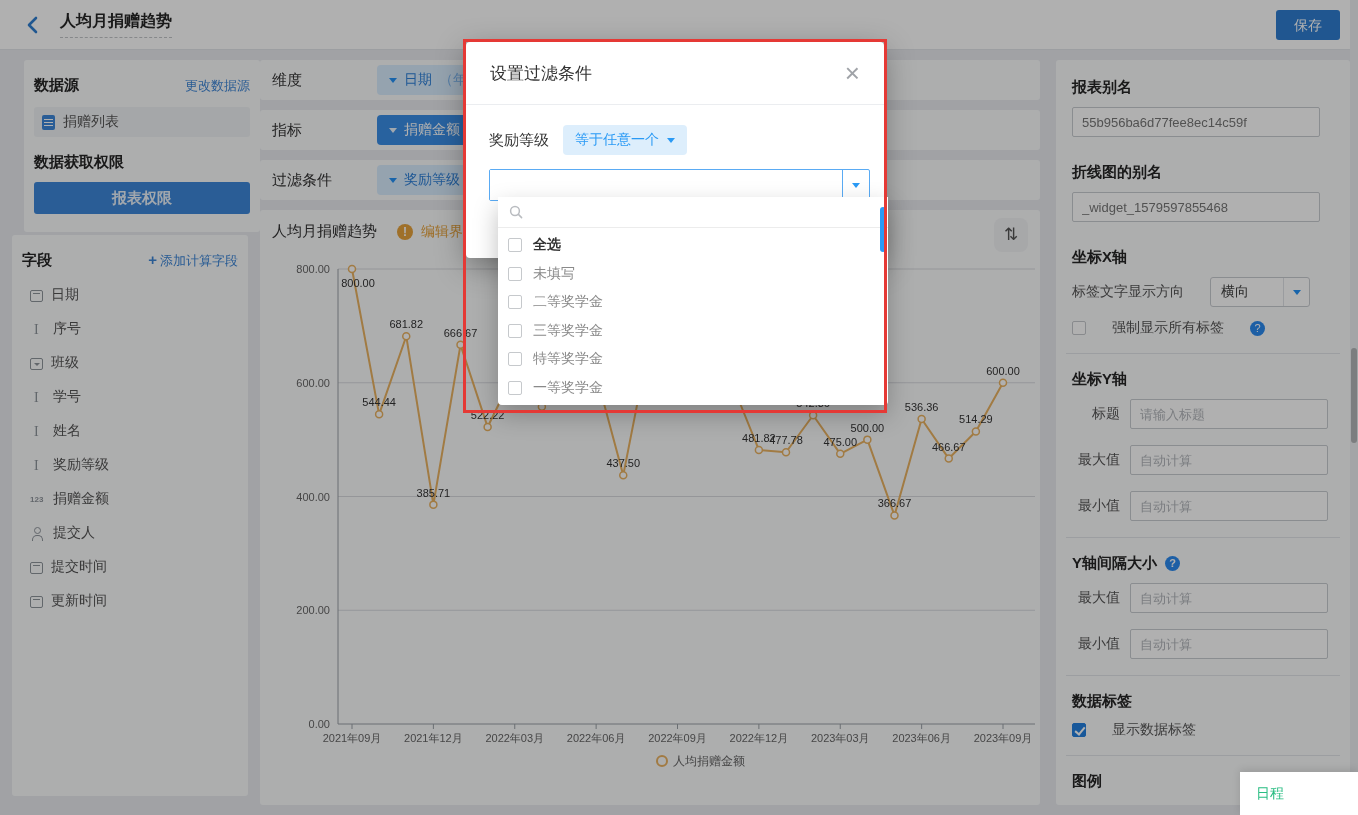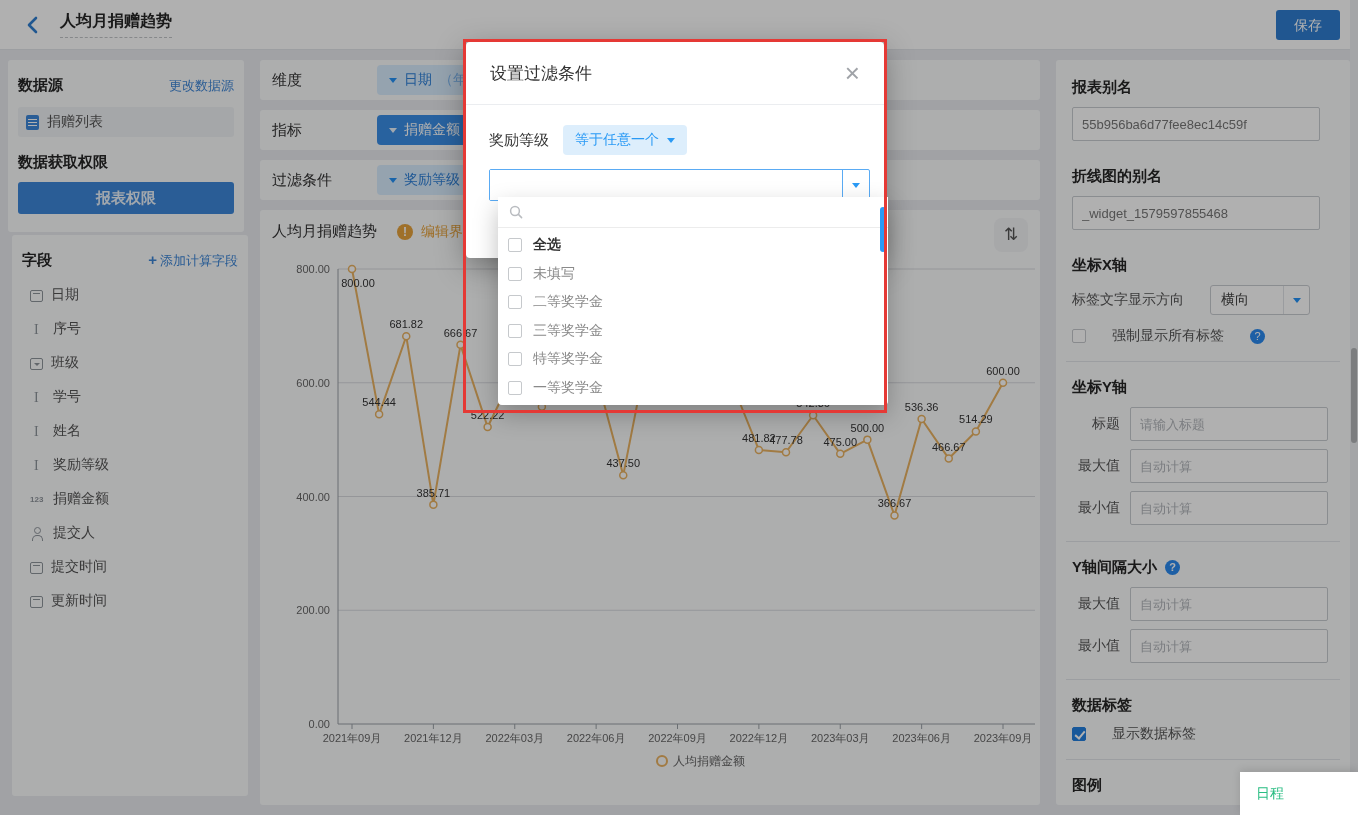--- a/index.html
+++ b/index.html
@@ -63,36 +63,36 @@
              font-weight:bold; text-align:center; line-height:16px; margin-left:12px; }
   .warn-ic::before { content:"!"; }
   .warn-text { color:#e6a23c; font-size:14px; }
   .sort-btn { position:absolute; right:12px; top:8px; width:34px; height:34px; background:#f2f3f5;
               border:none; border-radius:8px; color:#555; font-size:17px; line-height:34px; text-align:center; }
 
   
   .right-card { left:1056px; top:60px; width:294px; height:745px; padding:18px 16px; font-size:14px; color:#555; }
   .r-sec { font-size:15px; font-weight:bold; color:#262626; margin-bottom:10px; }
   .r-input { width:248px; height:30px; border:1px solid #c9ccd1; border-radius:2px; background:#fff;
-             color:#777; font-size:13px; padding:16px 9px; font-family:"Liberation Sans",sans-serif; }
+             color:#777; font-size:13px; padding:8px 9px; font-family:"Liberation Sans",sans-serif; }
   .r-input::placeholder { color:#b3b6bb; } .gap26 { height:26px; }
   .hr { border-top:1px solid #e3e5e9; margin:16px -6px; }
   .inline-row { display:flex; align-items:center; gap:26px; margin-bottom:12px; }
   .mini-select { width:100px; height:30px; border:1px solid #c9ccd1; border-radius:3px; background:#fff;
                  display:flex; align-items:center; }
   .mini-select .val { flex:1; padding-left:10px; color:#444; font-size:14px; }
   .mini-select .dd { width:26px; height:100%; border-left:1px solid #dfe2e6; display:flex; align-items:center; justify-content:center; }
   .cb { width:14px; height:14px; border:1px solid #c6c9cc; border-radius:2px; background:#fff; display:inline-block; flex:none; }
   .cb.checked { background:#2380e0; border-color:#2380e0; position:relative; }
   .cb.checked::before { content:""; position:absolute; left:4px; top:1px; width:4px; height:8px;
                         border-right:2px solid #fff; border-bottom:2px solid #fff; transform:rotate(40deg); }
   .help { width:15px; height:15px; border-radius:50%; background:#2a8af0; color:#fff; font-size:11px;
           text-align:center; line-height:15px; display:inline-block; flex:none; }
   .help::before { content:"?"; }
-  .lbl-row { display:flex; align-items:center; gap:10px; margin-bottom:8px; }
+  .lbl-row { display:flex; align-items:center; gap:10px; margin-bottom:16px; }
   .lbl-row .lab { width:48px; text-align:right; color:#555; flex:none; }
   .lbl-row .r-input { width:198px; }
 
   
   .scroll-track { position:absolute; right:0; top:0; width:8px; height:815px; background:#eef0f2; z-index:6; }
   .scroll-thumb { position:absolute; right:1px; top:348px; width:6px; height:95px; background:#b4b6b9; border-radius:3px; }
 
   
   .overlay { position:absolute; inset:0; background:rgba(0,0,0,0.31); z-index:50; }
 
@@ -134,21 +134,21 @@
 <body>
 
 <div class="topbar">
   <svg class="back" viewBox="0 0 22 22">
     <polyline points="14,4 7,11 14,18" fill="none" stroke="#2f7fd1" stroke-width="2.6" stroke-linecap="round" stroke-linejoin="round"></polyline>
   </svg>
   <div class="page-title">人均月捐赠趋势</div>
   <button class="save-btn">保存</button>
 </div>
 
-<div class="card" style="left:8px; top:60px; width:236px; height:172px;">
+<div class="card" style="left:24px; top:60px; width:236px; height:172px;">
   <div class="hdr-row">
     <span class="sec-title">数据源</span>
     <span class="link">更改数据源</span>
   </div>
   <div class="src-box">
     <span class="fld-ic ic-doc"></span>
     <span>捐赠列表</span>
   </div>
   <div class="hdr-row">
     <span class="sec-title">数据获取权限</span>

